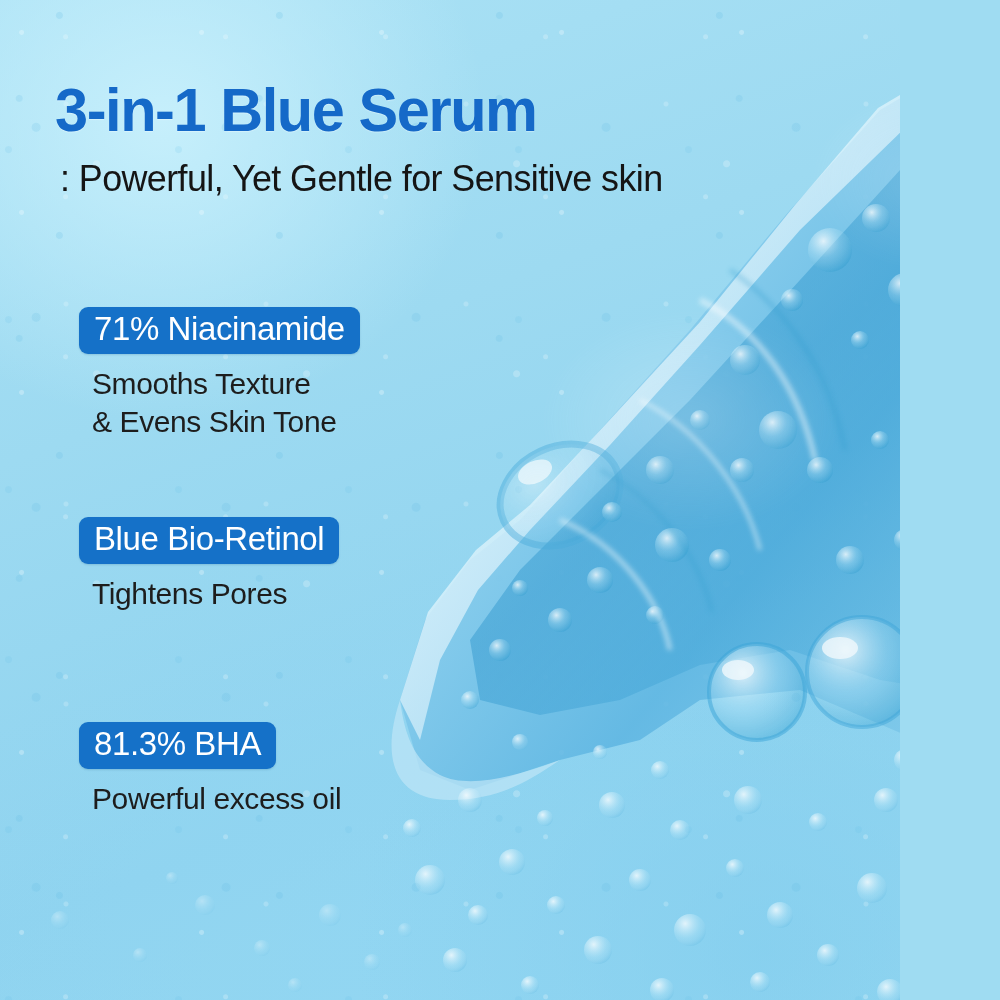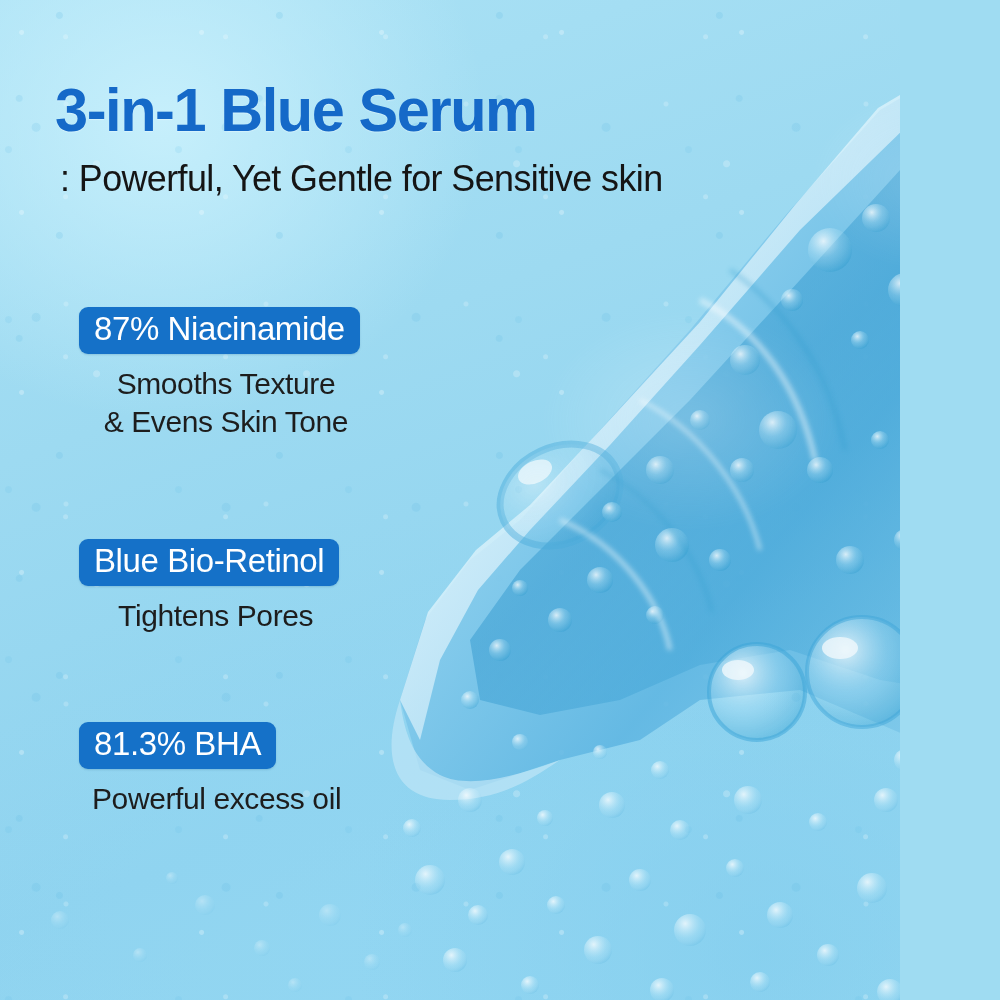--- a/index.html
+++ b/index.html
@@ -77,21 +77,21 @@
     font-weight:400;
     letter-spacing:-.6px;
     color:#151515;
     white-space:nowrap;
     transform: scaleX(.97);
     transform-origin: left center;
   }
 
   .feature { position:absolute; left:79px; }
   .feature-1 { top:307px; }
-  .feature-2 { top:539px; }
+  .feature-2 { top:517px; }
   .feature-3 { top:722px; }
 
   .badge {
     display:inline-block;
     background:#1571c8;
     color:#ffffff;
     border-radius:9px;
     padding:5px 15px 8px 15px;
     font-size:33px;
     line-height:1.03;
@@ -104,21 +104,21 @@
   .desc {
     margin-top:11px;
     margin-left:13px;
     font-size:30px;
     line-height:1.27;
     font-weight:400;
     letter-spacing:-.4px;
     color:#1d1d1d;
     white-space:nowrap;
   }
-  .desc span { display:block;text-align:center; }
+  .desc span { display:block; }
 </style>
 </head>
 <body>
 
 <div id="poster">
 
   <div class="bg-base"></div>
   <div class="bg-speckle"></div>
 
   <div class="gel-wrap">
@@ -304,21 +304,21 @@
     </svg>
   </div>
 
   <div class="content">
 
     <h1 class="title">3-in-1 Blue Serum</h1>
 
     <h2 class="subtitle">: Powerful, Yet Gentle for Sensitive skin</h2>
 
     <div class="feature feature-1">
-      <div class="badge">87% Niacinamide</div>
+      <div class="badge">71% Niacinamide</div>
       <div class="desc">
         <span>Smooths Texture</span>
         <span>&amp; Evens Skin Tone</span>
       </div>
     </div>
 
     <div class="feature feature-2">
       <div class="badge">Blue Bio-Retinol</div>
       <div class="desc">
         <span>Tightens Pores</span>

